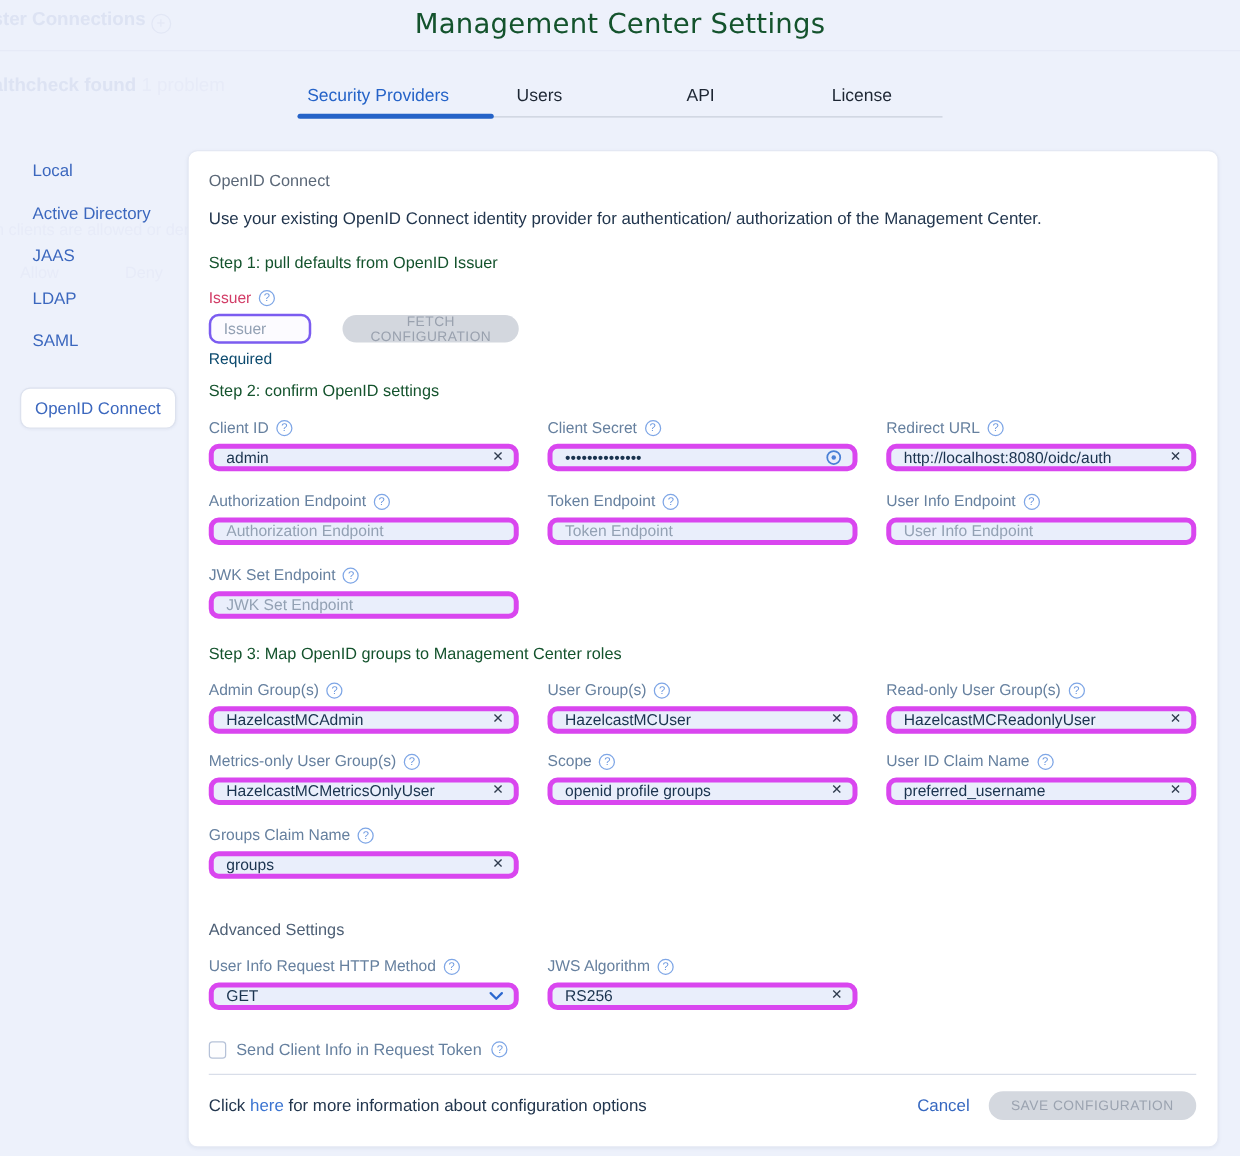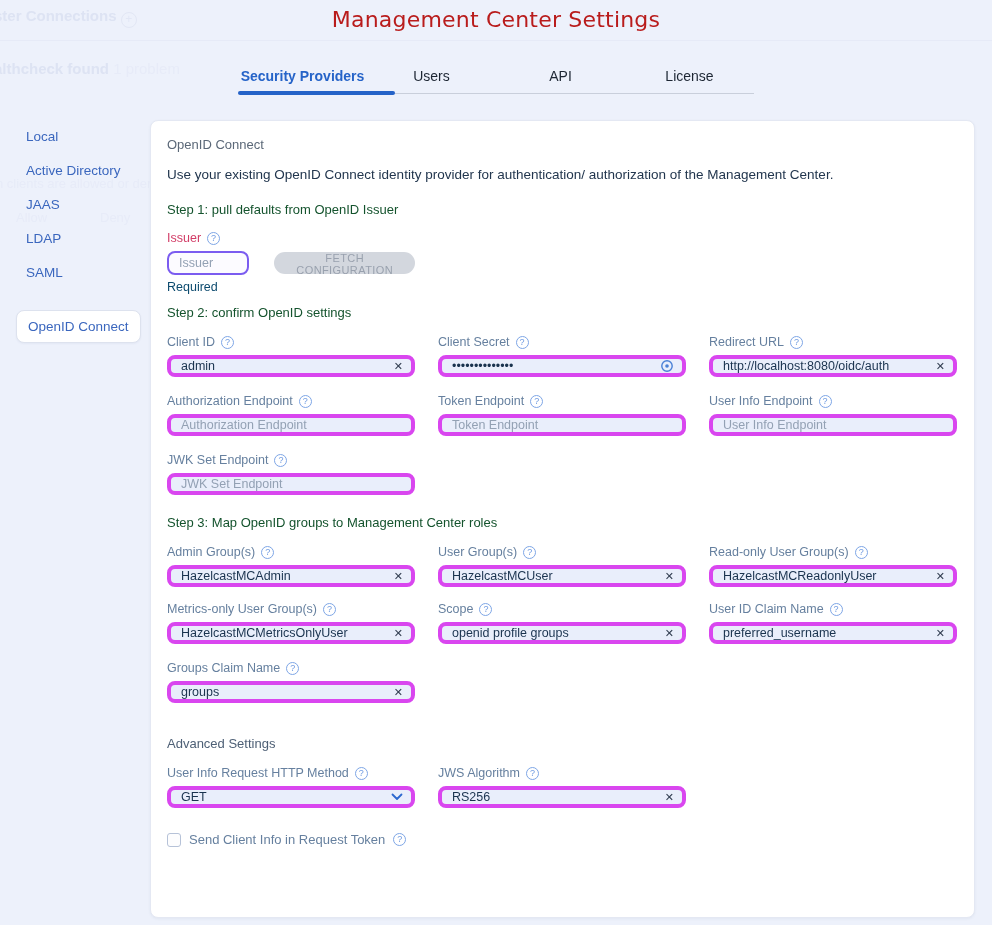--- a/index.html
+++ b/index.html
@@ -15,25 +15,25 @@
   
   .ghost-layer { position:absolute; inset:0; z-index:0; pointer-events:none; }
   .ghost-t { position:absolute; color:#dde3f3; font-weight:700; font-size:15px; white-space:nowrap; }
   .ghost-line { position:absolute; left:0; right:0; top:40px; height:1px; background:#e6eaf7; }
   .ghost-plus { display:inline-block; width:16px; height:16px; border:1.5px solid #e2e7f5; border-radius:50%;
     color:#e2e7f5; font-size:12px; line-height:13px; text-align:center; font-weight:400; vertical-align:-2px; }
   .ghost-light { color:#e7ebf8; font-weight:400; }
 
   
   .hdr { position:relative; z-index:2; padding-top:7px; text-align:center; }
-  .hdr h1 { font-family:"DejaVu Sans", sans-serif; font-size:22px; font-weight:500; color:#b91c1c; letter-spacing:0.2px; }
+  .hdr h1 { font-family:"DejaVu Sans", sans-serif; font-size:22px; font-weight:500; color:#14532d; letter-spacing:0.2px; }
 
   .tabs-wrap { position:relative; z-index:2; width:516px; margin:30px auto 0 auto; display:flex; border-bottom:1px solid #c9cfdb; }
   .tab { width:129px; text-align:center; font-size:14px; color:#1d2633; padding:6px 0 9px 0; position:relative; cursor:pointer; }
-  .tab.active { color:#2563c8; font-weight:700; }
+  .tab.active { color:#2563c8; font-weight:400; }
   .tab.active::after { content:""; position:absolute; left:0; right:-28px; bottom:-2px; height:4px; background:#2563c8; border-radius:2px; }
 
   
   .main { position:relative; z-index:1; display:flex; margin-top:26px; padding-right:20px; align-items:flex-start; }
   .sidebar { width:150px; flex:0 0 150px; padding-top:9px; }
   .side-item { margin:0 0 19px 26px; font-size:13.5px; color:#3b67be; cursor:pointer; }
   .side-item.active { margin-left:16px; margin-top:11px; background:#ffffff; border:1px solid #dde2ee; border-radius:8px;
     padding:8px 11px; display:inline-block; box-shadow:0 1px 2px rgba(40,60,110,0.05); }
 
   .panel { flex:1; background:#ffffff; border:1px solid #e4e8f3; border-radius:8px;
@@ -330,15 +330,22 @@
         </div>
       </div>
     </div>
 
     <div class="chk-row">
       <span class="chk"></span>
       <span>Send Client Info in Request Token</span>
       <span class="help">?</span>
     </div>
 
+    <div class="panel-footer">
+      <div class="footer-text">
+        <span>Click </span><span class="link">here</span><span> for more information about configuration options</span>
+      </div>
+      <span class="cancel">Cancel</span>
+      <button class="btn-save">SAVE CONFIGURATION</button>
+    </div>
 
   </div>
 </div>
 
 </body></html>

